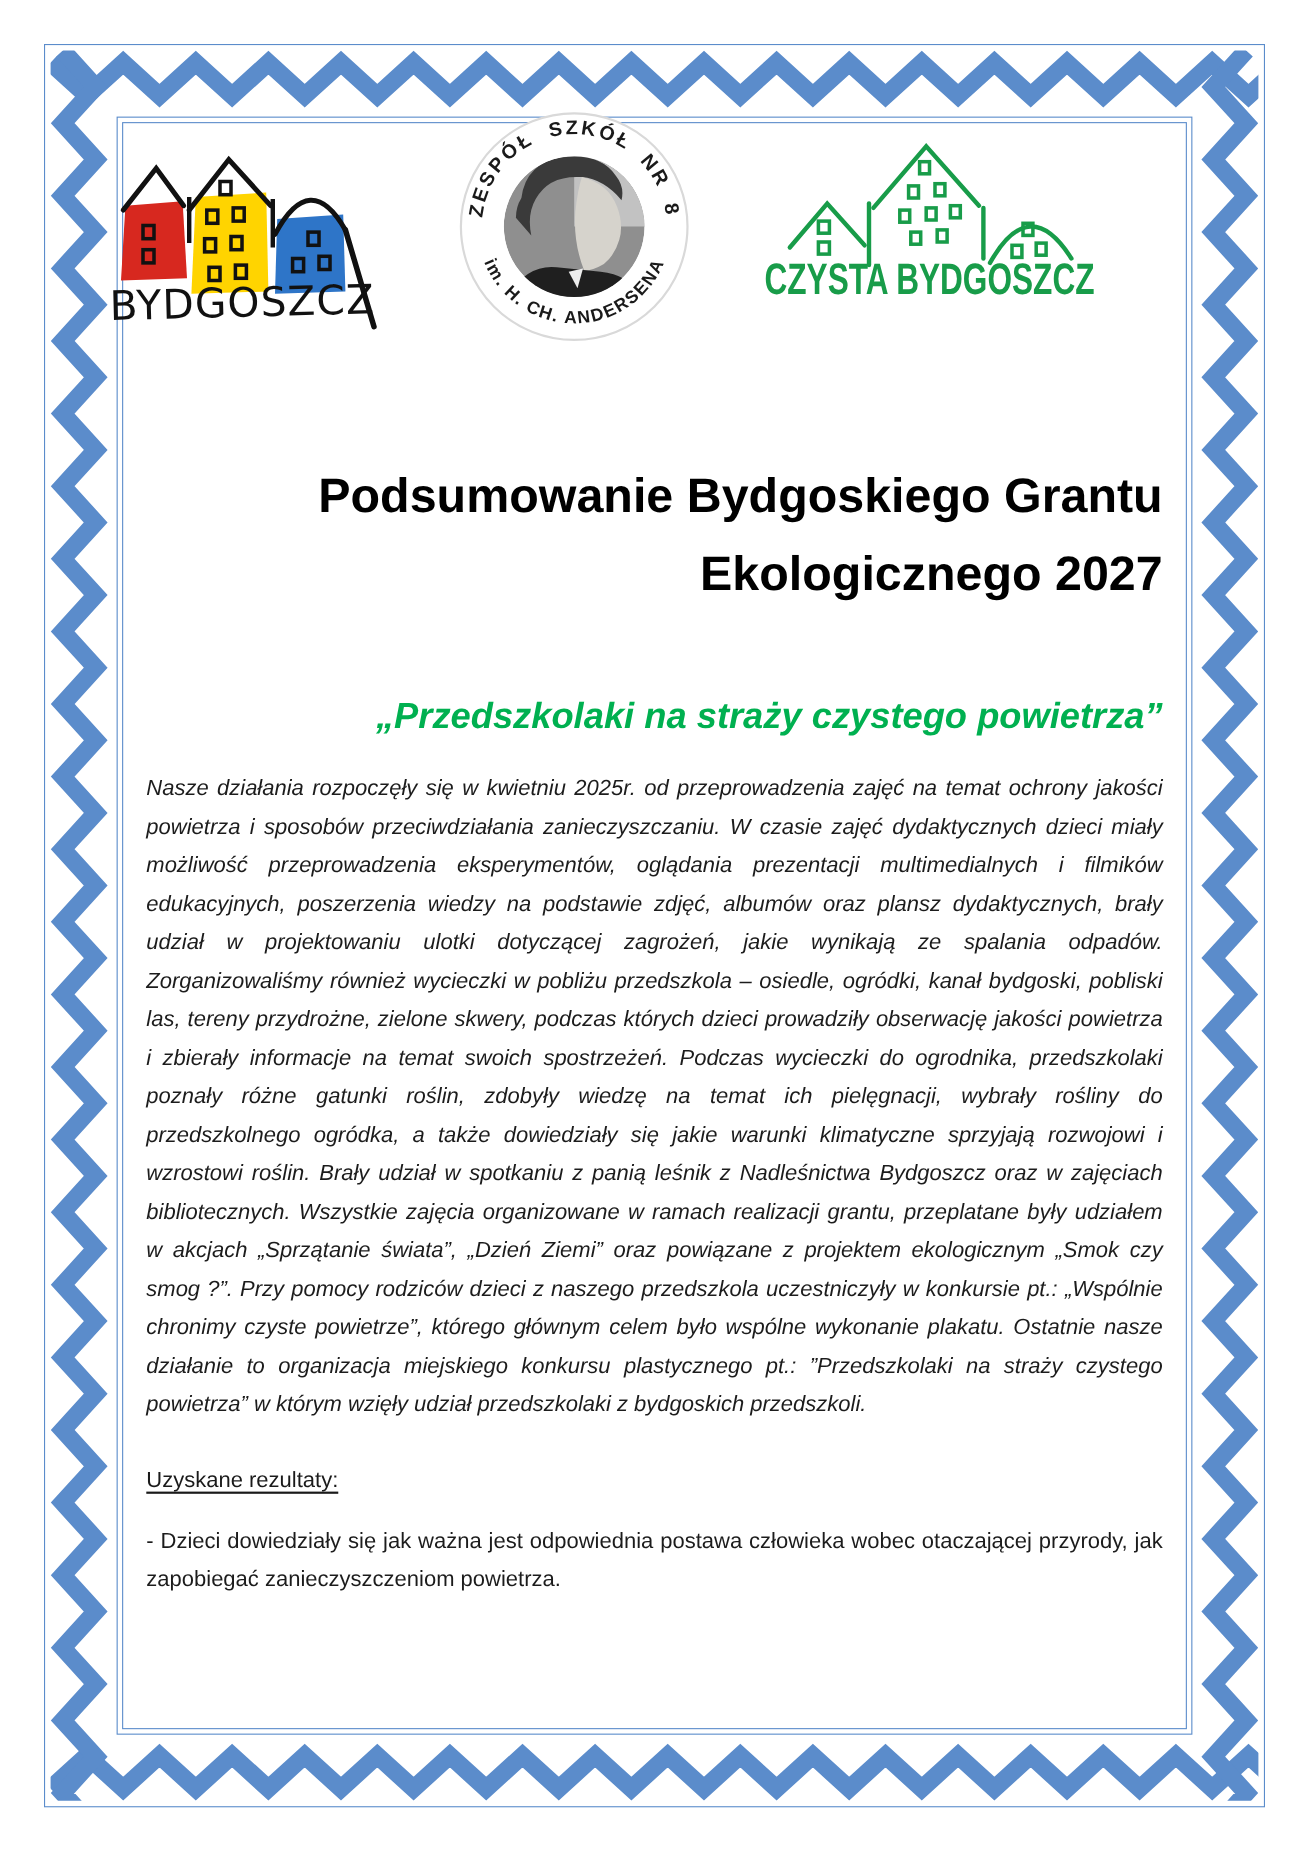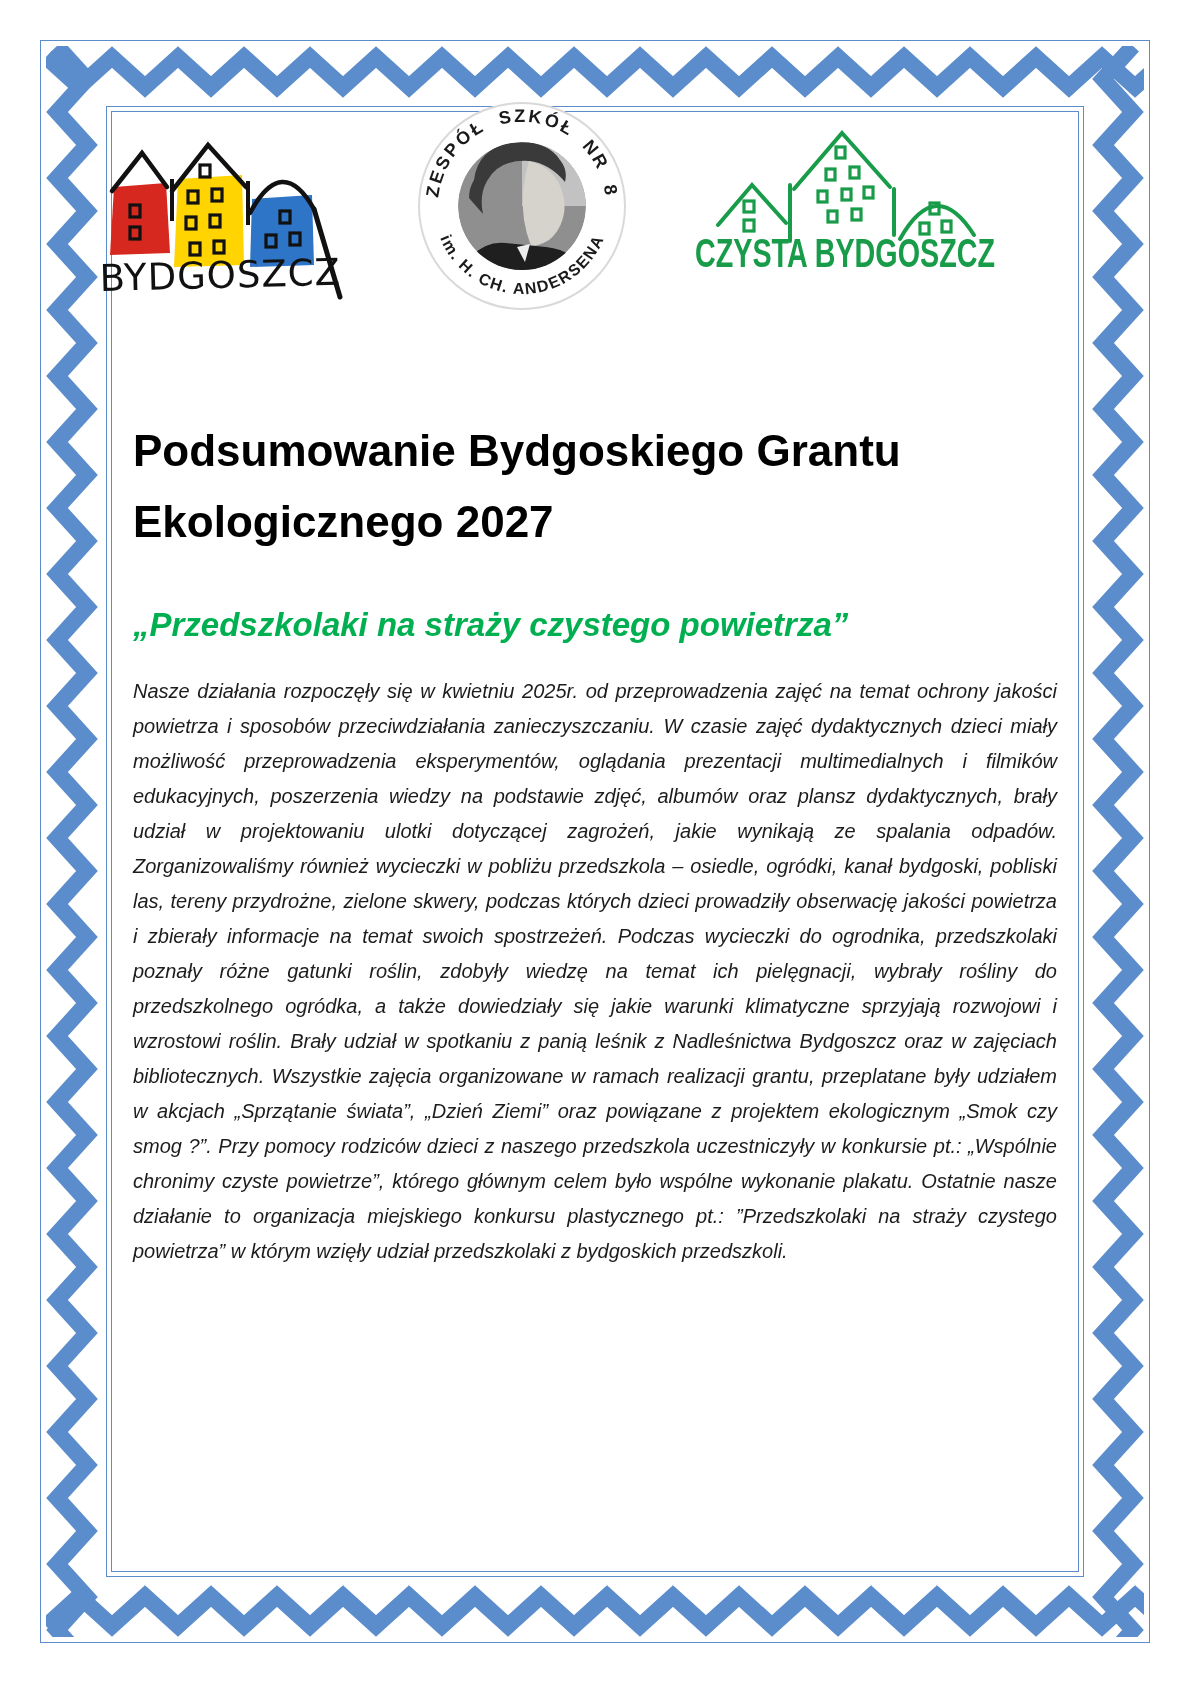--- a/index.html
+++ b/index.html
@@ -22,25 +22,25 @@
 
   
   .content { position:absolute; left:133px; right:133px; top:115px; }
 
   .logos { position:relative; height:200px; }
   .logo-bydgoszcz { position:absolute; left:-33px; top:10px; }
   .logo-school    { position:absolute; left:283px; top:-15px; }
   .logo-czysta    { position:absolute; left:557px; top:2px; }
 
   .title {
-    margin-top:100px; text-align:left; font-weight:bold;
+    margin-top:100px; text-align:right; font-weight:bold;
     font-size:44px; line-height:1.62; color:#000;
   }
   .subtitle {
-    margin-top:44px; text-align:left; font-weight:bold; font-style:italic;
+    margin-top:70px; text-align:right; font-weight:bold; font-style:italic;
     font-size:33px; line-height:1.4; color:#00b050;
   }
   .body-text {
     margin-top:26px; text-align:justify;
     font-size:20px; line-height:1.75; color:#1c1c1c;font-style:italic;
   }
   .results-heading {
     margin-top:34px; font-size:20px; line-height:1.75;
     text-decoration:underline; text-underline-offset:4px;
   }
@@ -160,16 +160,18 @@
 
     <div class="title">
       <div>Podsumowanie Bydgoskiego Grantu</div>
       <div>Ekologicznego 2027</div>
     </div>
 
     <div class="subtitle">„Przedszkolaki na straży czystego powietrza”</div>
 
     <p class="body-text">Nasze działania rozpoczęły się w kwietniu 2025r. od przeprowadzenia zajęć na temat ochrony jakości powietrza i sposobów przeciwdziałania zanieczyszczaniu. W czasie zajęć dydaktycznych dzieci miały możliwość przeprowadzenia eksperymentów, oglądania prezentacji multimedialnych i filmików edukacyjnych, poszerzenia wiedzy na podstawie zdjęć, albumów oraz plansz dydaktycznych, brały udział w projektowaniu ulotki dotyczącej zagrożeń, jakie wynikają ze spalania odpadów. Zorganizowaliśmy również wycieczki w pobliżu przedszkola – osiedle, ogródki, kanał bydgoski, pobliski las, tereny przydrożne, zielone skwery, podczas których dzieci prowadziły obserwację jakości powietrza i zbierały informacje na temat swoich spostrzeżeń. Podczas wycieczki do ogrodnika, przedszkolaki poznały różne gatunki roślin, zdobyły wiedzę na temat ich pielęgnacji, wybrały rośliny do przedszkolnego ogródka, a także dowiedziały się jakie warunki klimatyczne sprzyjają rozwojowi i wzrostowi roślin. Brały udział w spotkaniu z panią leśnik z Nadleśnictwa Bydgoszcz oraz w zajęciach bibliotecznych. Wszystkie zajęcia organizowane w ramach realizacji grantu, przeplatane były udziałem w akcjach „Sprzątanie świata”, „Dzień Ziemi” oraz powiązane z projektem ekologicznym „Smok czy smog ?”. Przy pomocy rodziców dzieci z naszego przedszkola uczestniczyły w konkursie pt.: „Wspólnie chronimy czyste powietrze”, którego głównym celem było wspólne wykonanie plakatu. Ostatnie nasze działanie to organizacja miejskiego konkursu plastycznego pt.: ”Przedszkolaki na straży czystego powietrza” w którym wzięły udział przedszkolaki z bydgoskich przedszkoli.</p>
 
+    <p class="results-heading">Uzyskane rezultaty:</p>
 
+    <p class="results-item">- Dzieci dowiedziały się jak ważna jest odpowiednia postawa człowieka wobec otaczającej przyrody, jak zapobiegać zanieczyszczeniom powietrza.</p>
 
   </div>
 </div>
 
 </body></html>

